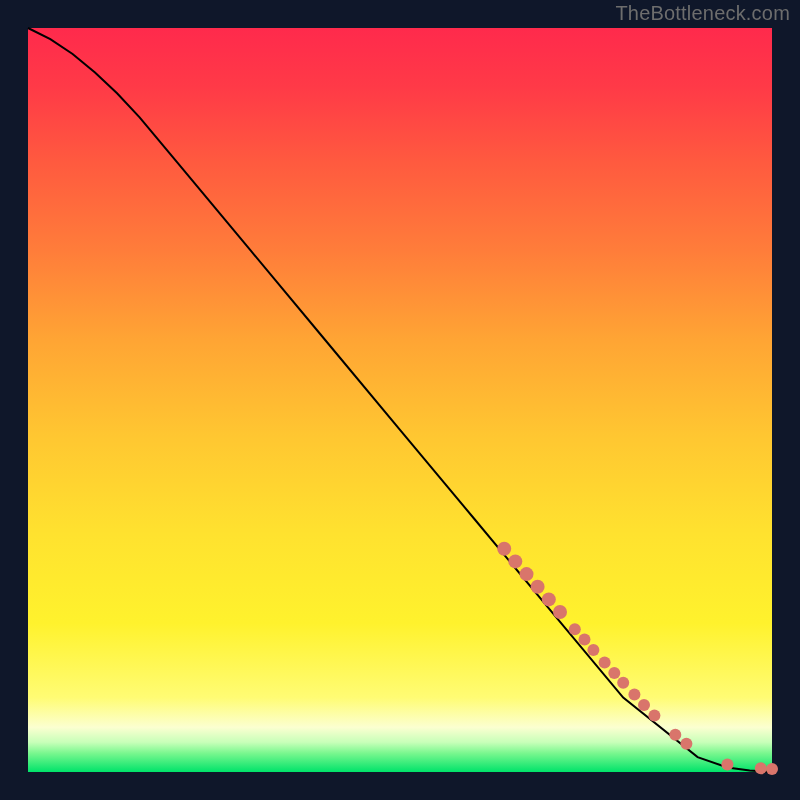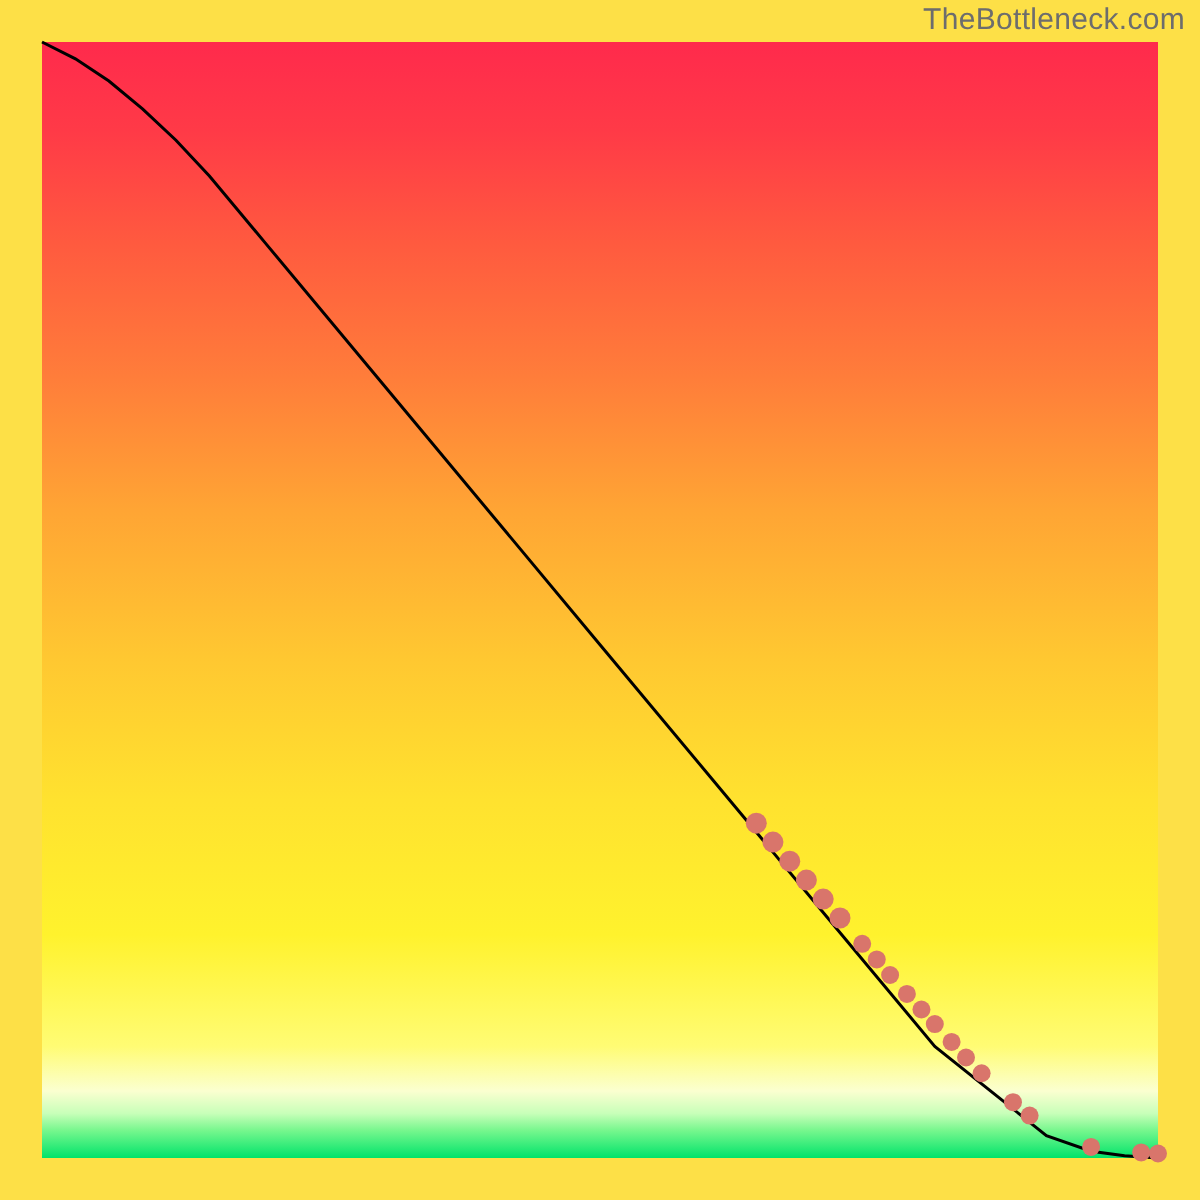--- a/index.html
+++ b/index.html
@@ -8,21 +8,21 @@
     width: 800px;
     height: 800px;
     background: #000;
     overflow: hidden;
     font-family: Arial, Helvetica, sans-serif;
   }
   .frame {
     position: relative;
     width: 800px;
     height: 800px;
-    background: #fde047;
+    background: #0f172a;
   }
   .watermark {
     position: absolute;
     top: 2px;
     right: 10px;
     color: #6d6d6d;
     font-size: 20px;
     font-weight: 500;
     letter-spacing: 0.2px;
     z-index: 5;

